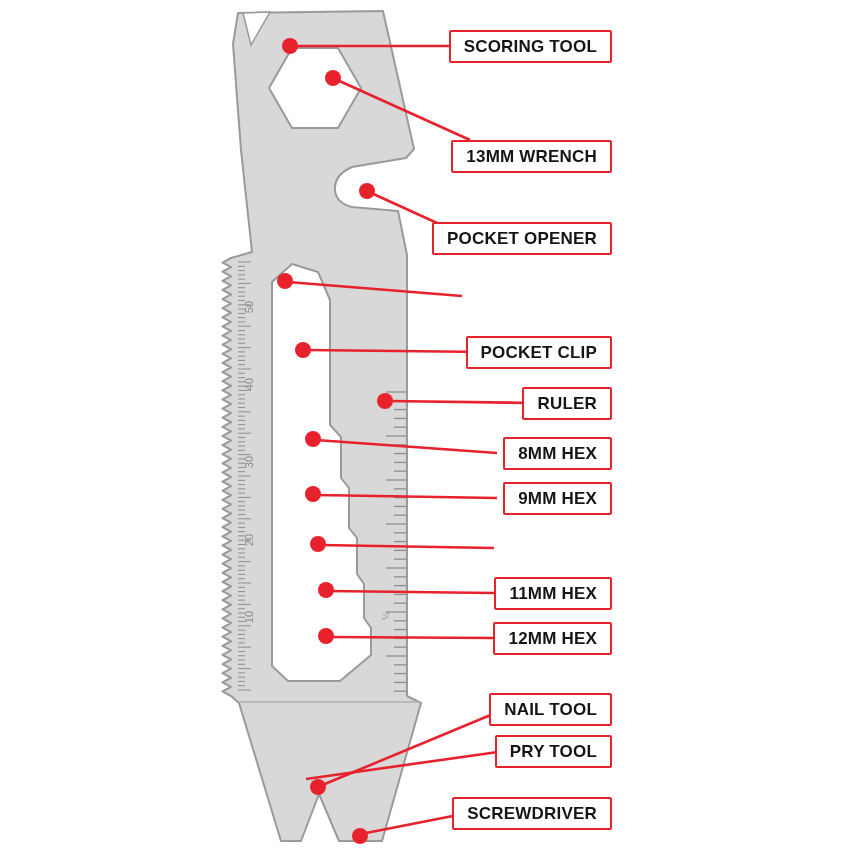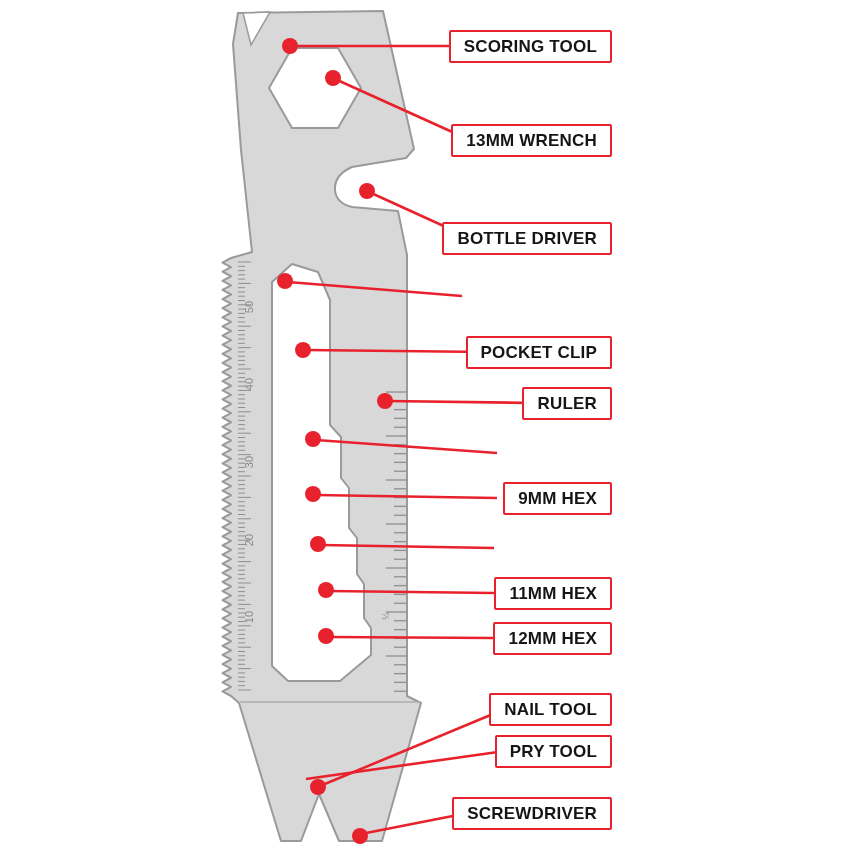--- a/index.html
+++ b/index.html
@@ -225,24 +225,25 @@
       <circle cx="313" cy="494" r="8"></circle>
       <circle cx="318" cy="544" r="8"></circle>
       <circle cx="326" cy="590" r="8"></circle>
       <circle cx="326" cy="636" r="8"></circle>
       <circle cx="318" cy="787" r="8"></circle>
       <circle cx="360" cy="836" r="8"></circle>
     </g>
   </svg>
 
   <div class="callout" style="top:30px">SCORING TOOL</div>
-  <div class="callout" style="top:124px">13MM WRENCH</div>
-  <div class="callout" style="top:222px">BOTTLE DRIVER</div>
+  <div class="callout" style="top:140px">13MM WRENCH</div>
+  <div class="callout" style="top:222px">POCKET OPENER</div>
   <div class="callout" style="top:387px">RULER</div>
   <div class="callout" style="top:336px">POCKET CLIP</div>
+  <div class="callout" style="top:437px">8MM HEX</div>
   <div class="callout" style="top:482px">9MM HEX</div>
   <div class="callout" style="top:577px">11MM HEX</div>
   <div class="callout" style="top:622px">12MM HEX</div>
   <div class="callout" style="top:693px">NAIL TOOL</div>
   <div class="callout" style="top:735px">PRY TOOL</div>
   <div class="callout" style="top:797px">SCREWDRIVER</div>
 
 </div>
 
 </body></html>

